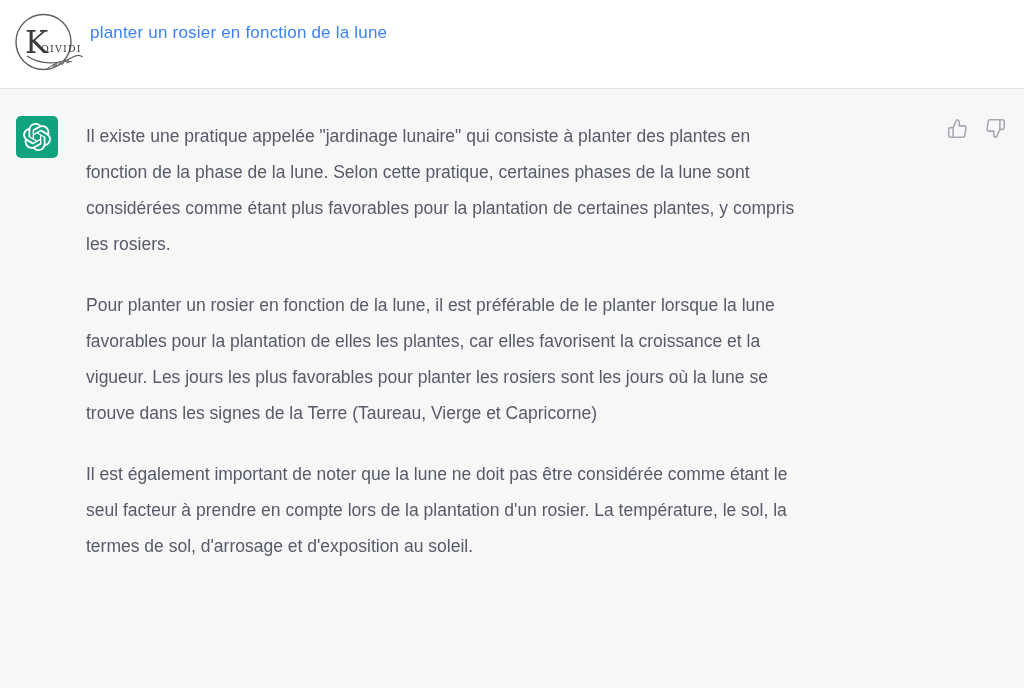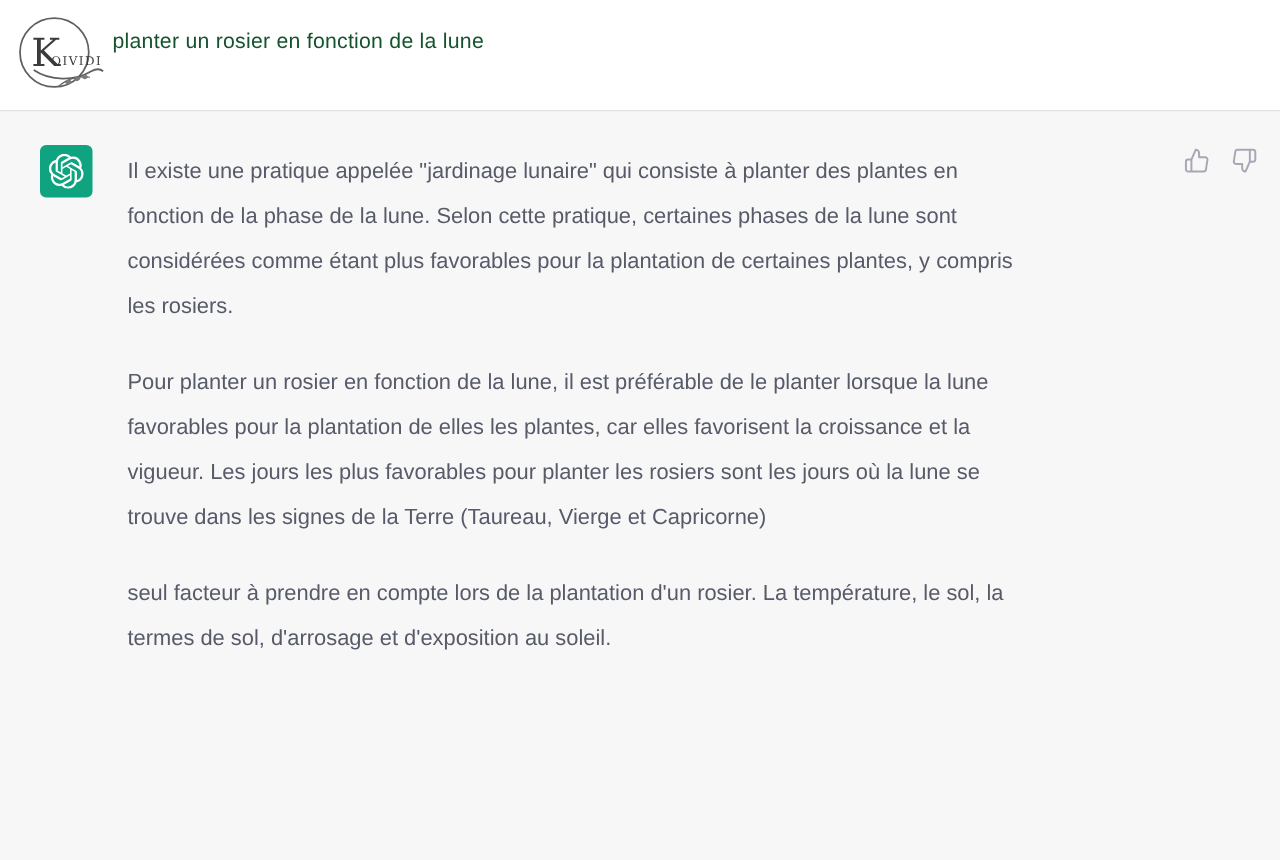--- a/index.html
+++ b/index.html
@@ -5,28 +5,28 @@
   * { margin:0; padding:0; box-sizing:border-box; }
   html,body { width:1024px; height:688px; overflow:hidden; background:#fff;
               font-family:"Liberation Sans", sans-serif; }
 
   .user-turn {
     height:88px; background:var(--header-bg,#ffffff);
     display:flex; align-items:flex-start; padding:12px 20px 0 14px;
   }
   .user-avatar { width:70px; height:66px; flex-shrink:0; }
   .question {
-    margin-left:6px; margin-top:11px; font-size:17px; color:#14532d;
+    margin-left:6px; margin-top:11px; font-size:17px; color:#3b82f6;
     letter-spacing:.2px;
   }
 
   .assistant-turn {
     position:relative; height:600px; background:var(--assistant-bg,#f7f7f8);
     border-top:1px solid var(--divider,#e3e3e6);
-    display:flex; align-items:flex-start; padding:27px 120px 0 32px;
+    display:flex; align-items:flex-start; padding:27px 120px 0 16px;
   }
   .gpt-avatar {
     width:42px; height:42px; border-radius:5px; flex-shrink:0;
     background:var(--accent-green,#10a37f);
     display:flex; align-items:center; justify-content:center;
   }
   .message {
     margin-left:28px; margin-top:2px;
     font-size:17.5px; line-height:36px; color:var(--body-text,#575a68);
   }
@@ -78,20 +78,21 @@
           <div class="line">considérées comme étant plus favorables pour la plantation de certaines plantes, y compris</div>
           <div class="line">les rosiers.</div>
         </div>
         <div class="para">
           <div class="line">Pour planter un rosier en fonction de la lune, il est préférable de le planter lorsque la lune</div>
           <div class="line">favorables pour la plantation de elles les plantes, car elles favorisent la croissance et la</div>
           <div class="line">vigueur. Les jours les plus favorables pour planter les rosiers sont les jours où la lune se</div>
           <div class="line">trouve dans les signes de la Terre (Taureau, Vierge et Capricorne)</div>
         </div>
         <div class="para">
+          <div class="line">Il est également important de noter que la lune ne doit pas être considérée comme étant le</div>
           <div class="line">seul facteur à prendre en compte lors de la plantation d'un rosier. La température, le sol, la</div>
           <div class="line">termes de sol, d'arrosage et d'exposition au soleil.</div>
         </div>
       </div>
 
     <div class="feedback">
       <button>
         <svg width="21" height="21" viewBox="0 0 24 24" fill="none" stroke="currentColor" stroke-width="1.8" stroke-linecap="round" stroke-linejoin="round">
           <path d="M14 9V5a3 3 0 0 0-3-3l-4 9v11h11.28a2 2 0 0 0 2-1.7l1.38-9a2 2 0 0 0-2-2.3zM7 22H4a2 2 0 0 1-2-2v-7a2 2 0 0 1 2-2h3"></path>
         </svg>

